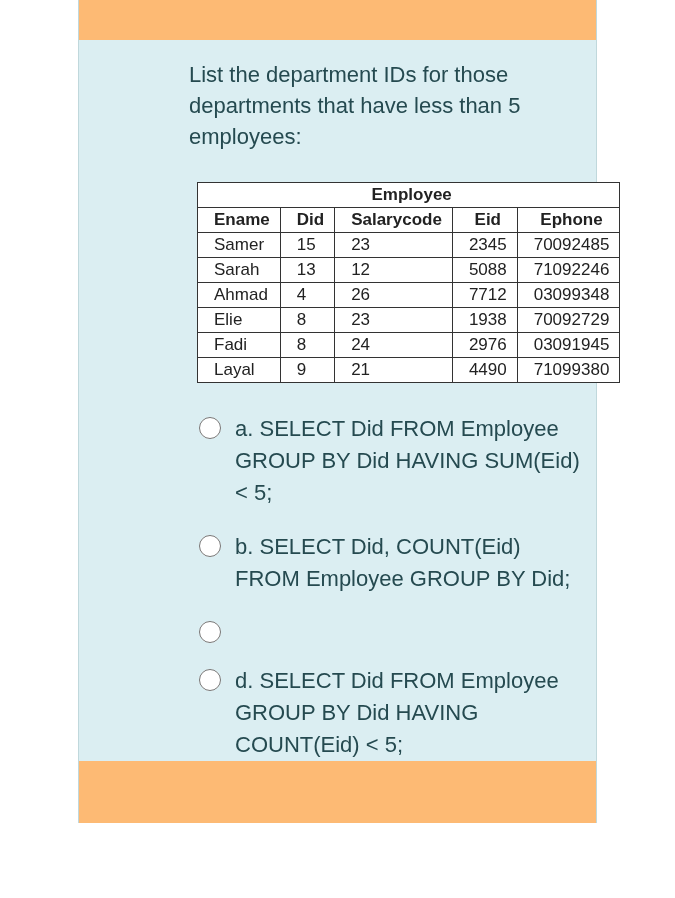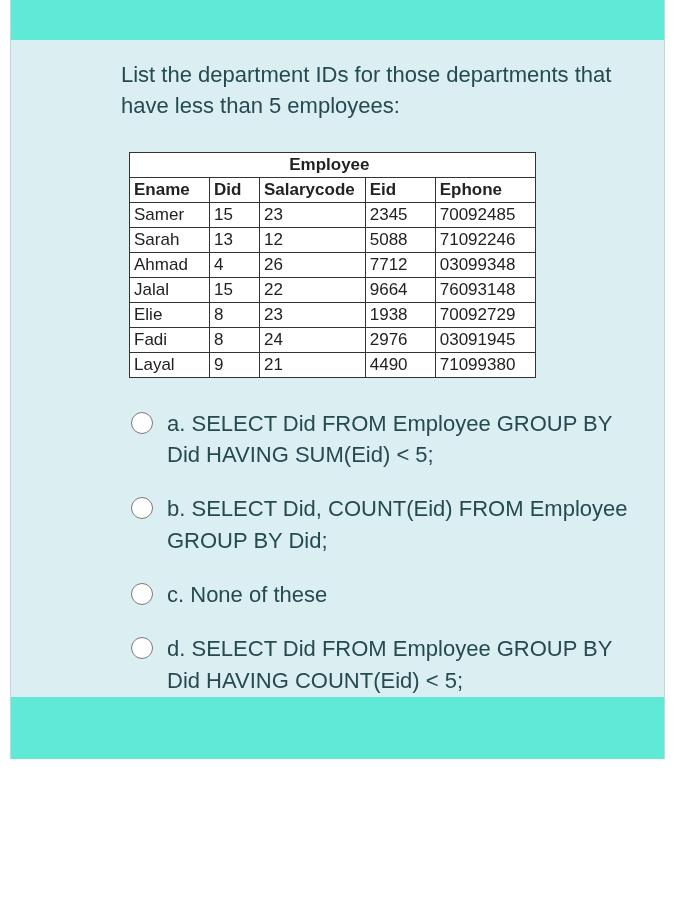--- a/index.html
+++ b/index.html
@@ -4,24 +4,24 @@
 <style>
   * { box-sizing: border-box; }
   body {
     margin: 0;
     padding: 0;
     font-family: Arial, Helvetica, sans-serif;
     background: #ffffff;
     width: 675px;
   }
   .outer {
-    background: #5eead4;
+    background: #fdba74;
     padding: 40px 0 40px 0;
     margin: 0 auto;
-    width: 655px;
+    width: 519px;
     border-left: 1px solid #c0d8dc;
     border-right: 1px solid #c0d8dc;
   }
   .card {
     background: #dbeef2;
     padding: 0;
   }
   .question {
     color: #254a50;
     font-size: 22px;
@@ -32,39 +32,39 @@
   .table-wrap {
     padding: 0 40px 30px 118px;
   }
   table {
     border-collapse: collapse;
     background: #ffffff;
     font-size: 17px;
   }
   th, td {
     border: 1px solid #333333;
-    padding: 2px 10px 2px 4px;
+    padding: 2px 10px 2px 16px;
     text-align: left;
     color: #222222;
     min-width: 40px;
   }
   th {
     font-weight: bold;
     text-align: left;
   }
   .title-th {
     text-align: center;
     font-weight: bold;
   }
   .col-ename { width: 80px; }
   .col-did { width: 50px; }
   .col-sal { width: 105px; text-align: center; }
   .col-eid { width: 70px; }
   .col-ephone { width: 100px; margin-left: 44px; }
-  th.col-did, th.col-eid, th.col-ephone { }
+  th.col-did, th.col-eid, th.col-ephone { text-align: center; }
 
   .select-one {
     color: #254a50;
     font-size: 22px;
     padding: 0 40px 20px 110px;
   }
   .options {
     padding: 0 14px 0 110px;
   }
   .option {
@@ -123,27 +123,20 @@
             <td>71092246</td>
           </tr>
           <tr>
             <td>Ahmad</td>
             <td>4</td>
             <td>26</td>
             <td>7712</td>
             <td>03099348</td>
           </tr>
           <tr>
-            <td>Jalal</td>
-            <td>15</td>
-            <td>22</td>
-            <td>9664</td>
-            <td>76093148</td>
-          </tr>
-          <tr>
             <td>Elie</td>
             <td>8</td>
             <td>23</td>
             <td>1938</td>
             <td>70092729</td>
           </tr>
           <tr>
             <td>Fadi</td>
             <td>8</td>
             <td>24</td>
@@ -172,24 +165,20 @@
       </label>
       <label class="option">
         <input type="radio" name="answer" style="">
         <span class="option-label">
           <span>b.</span>
           <span>SELECT Did, COUNT(Eid) FROM Employee GROUP BY Did;</span>
         </span>
       </label>
       <label class="option">
         <input type="radio" name="answer" style="">
-        <span class="option-label">
-          <span>c.</span>
-          <span>None of these</span>
-        </span>
       </label>
       <label class="option">
         <input type="radio" name="answer" style="">
         <span class="option-label">
           <span>d.</span>
           <span>SELECT Did FROM Employee GROUP BY Did HAVING COUNT(Eid) &lt; 5;</span>
         </span>
       </label>
     </div>
 

